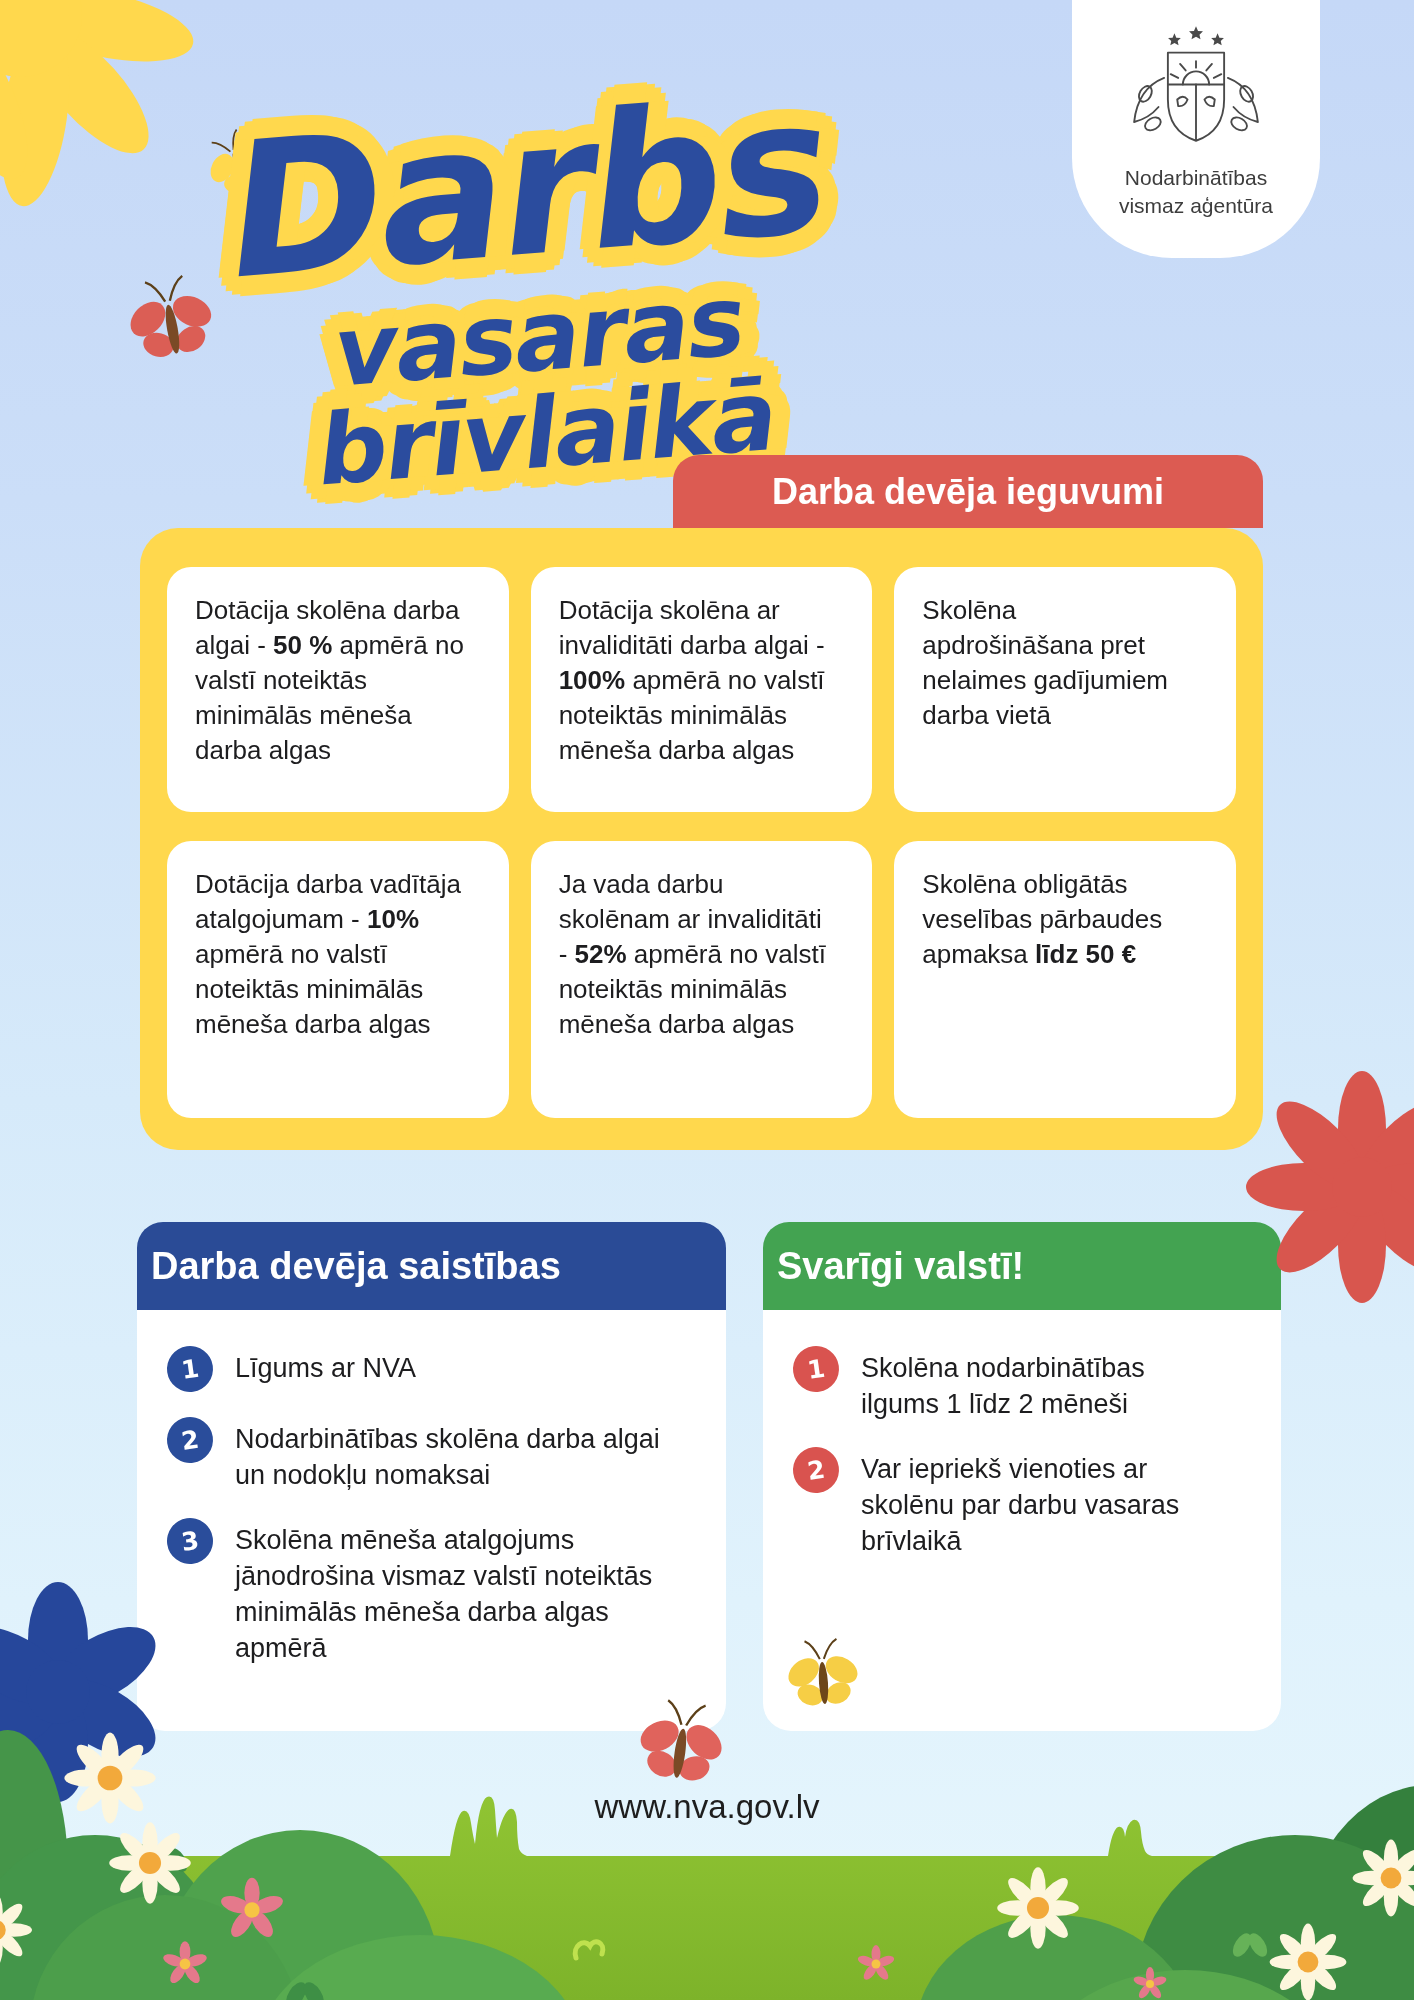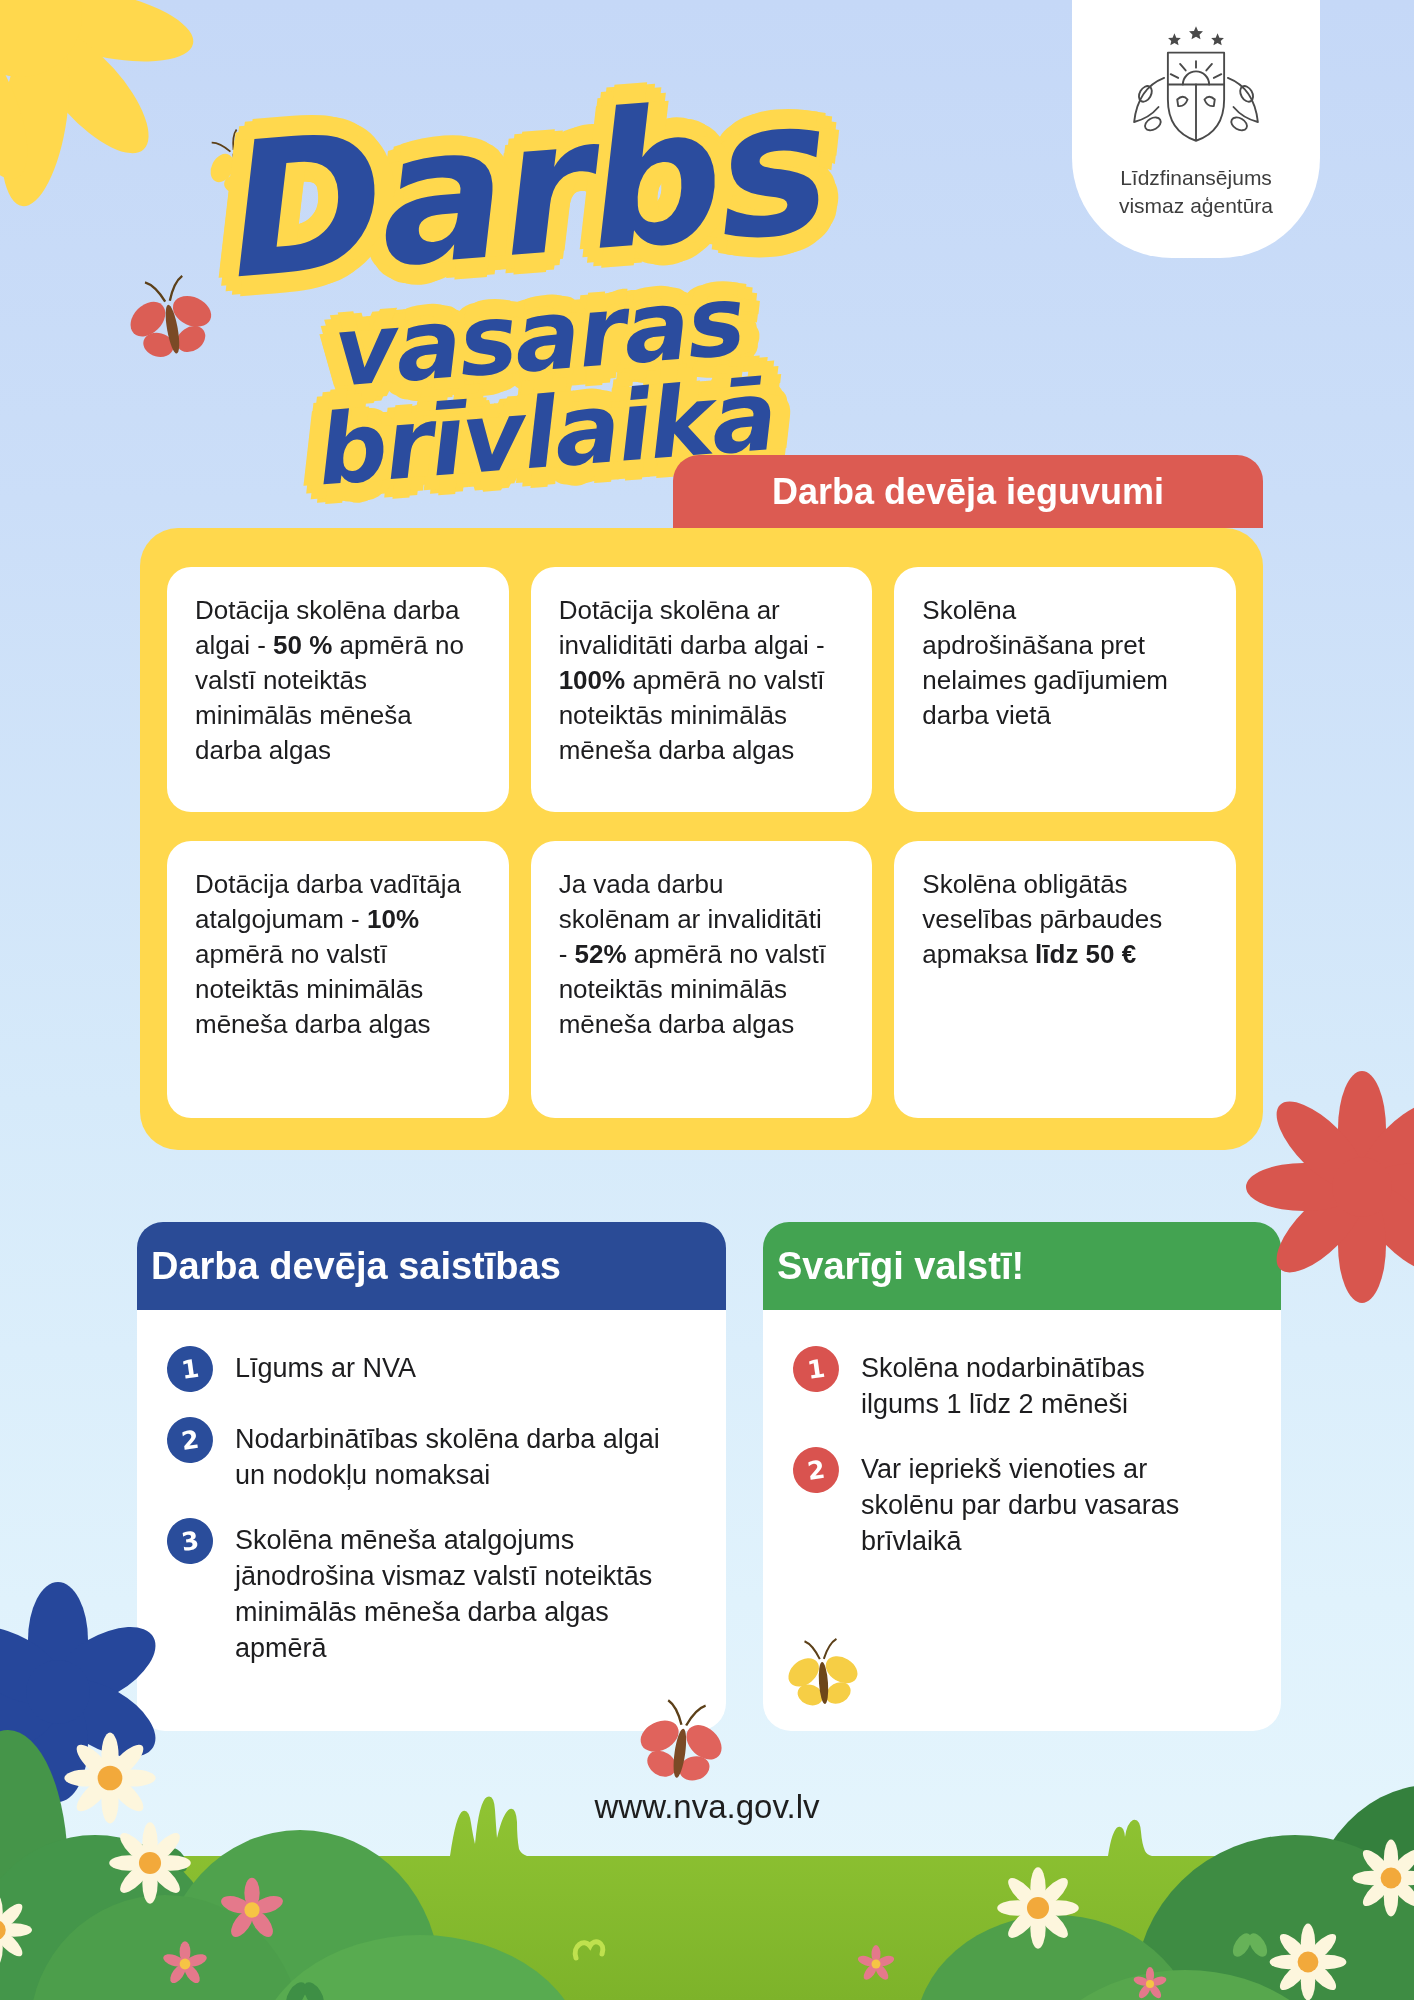--- a/index.html
+++ b/index.html
@@ -146,21 +146,21 @@
         <path d="M100,78 Q94,72 89,78 Q92,86 99,85 Z"></path>
         <path d="M46,55 Q18,66 14,102 Q30,98 40,86"></path>
         <path d="M114,55 Q142,66 146,102 Q130,98 120,86"></path>
         <ellipse cx="26" cy="72" rx="6" ry="9" transform="rotate(30 26 72)"></ellipse>
         <ellipse cx="134" cy="72" rx="6" ry="9" transform="rotate(-30 134 72)"></ellipse>
         <ellipse cx="34" cy="104" rx="6" ry="9" transform="rotate(60 34 104)"></ellipse>
         <ellipse cx="126" cy="104" rx="6" ry="9" transform="rotate(-60 126 104)"></ellipse>
       </g>
     </svg>
     <div class="logo-text">
-      <div>Līdzfinansējums</div>
+      <div>Nodarbinātības</div>
       <div>vismaz aģentūra</div>
     </div>
   </div>
 
   <div class="benefits-banner">
     <span>Darba devēja ieguvumi</span>
   </div>
 
   <div class="benefits-box">
     <div class="benefit-card">

